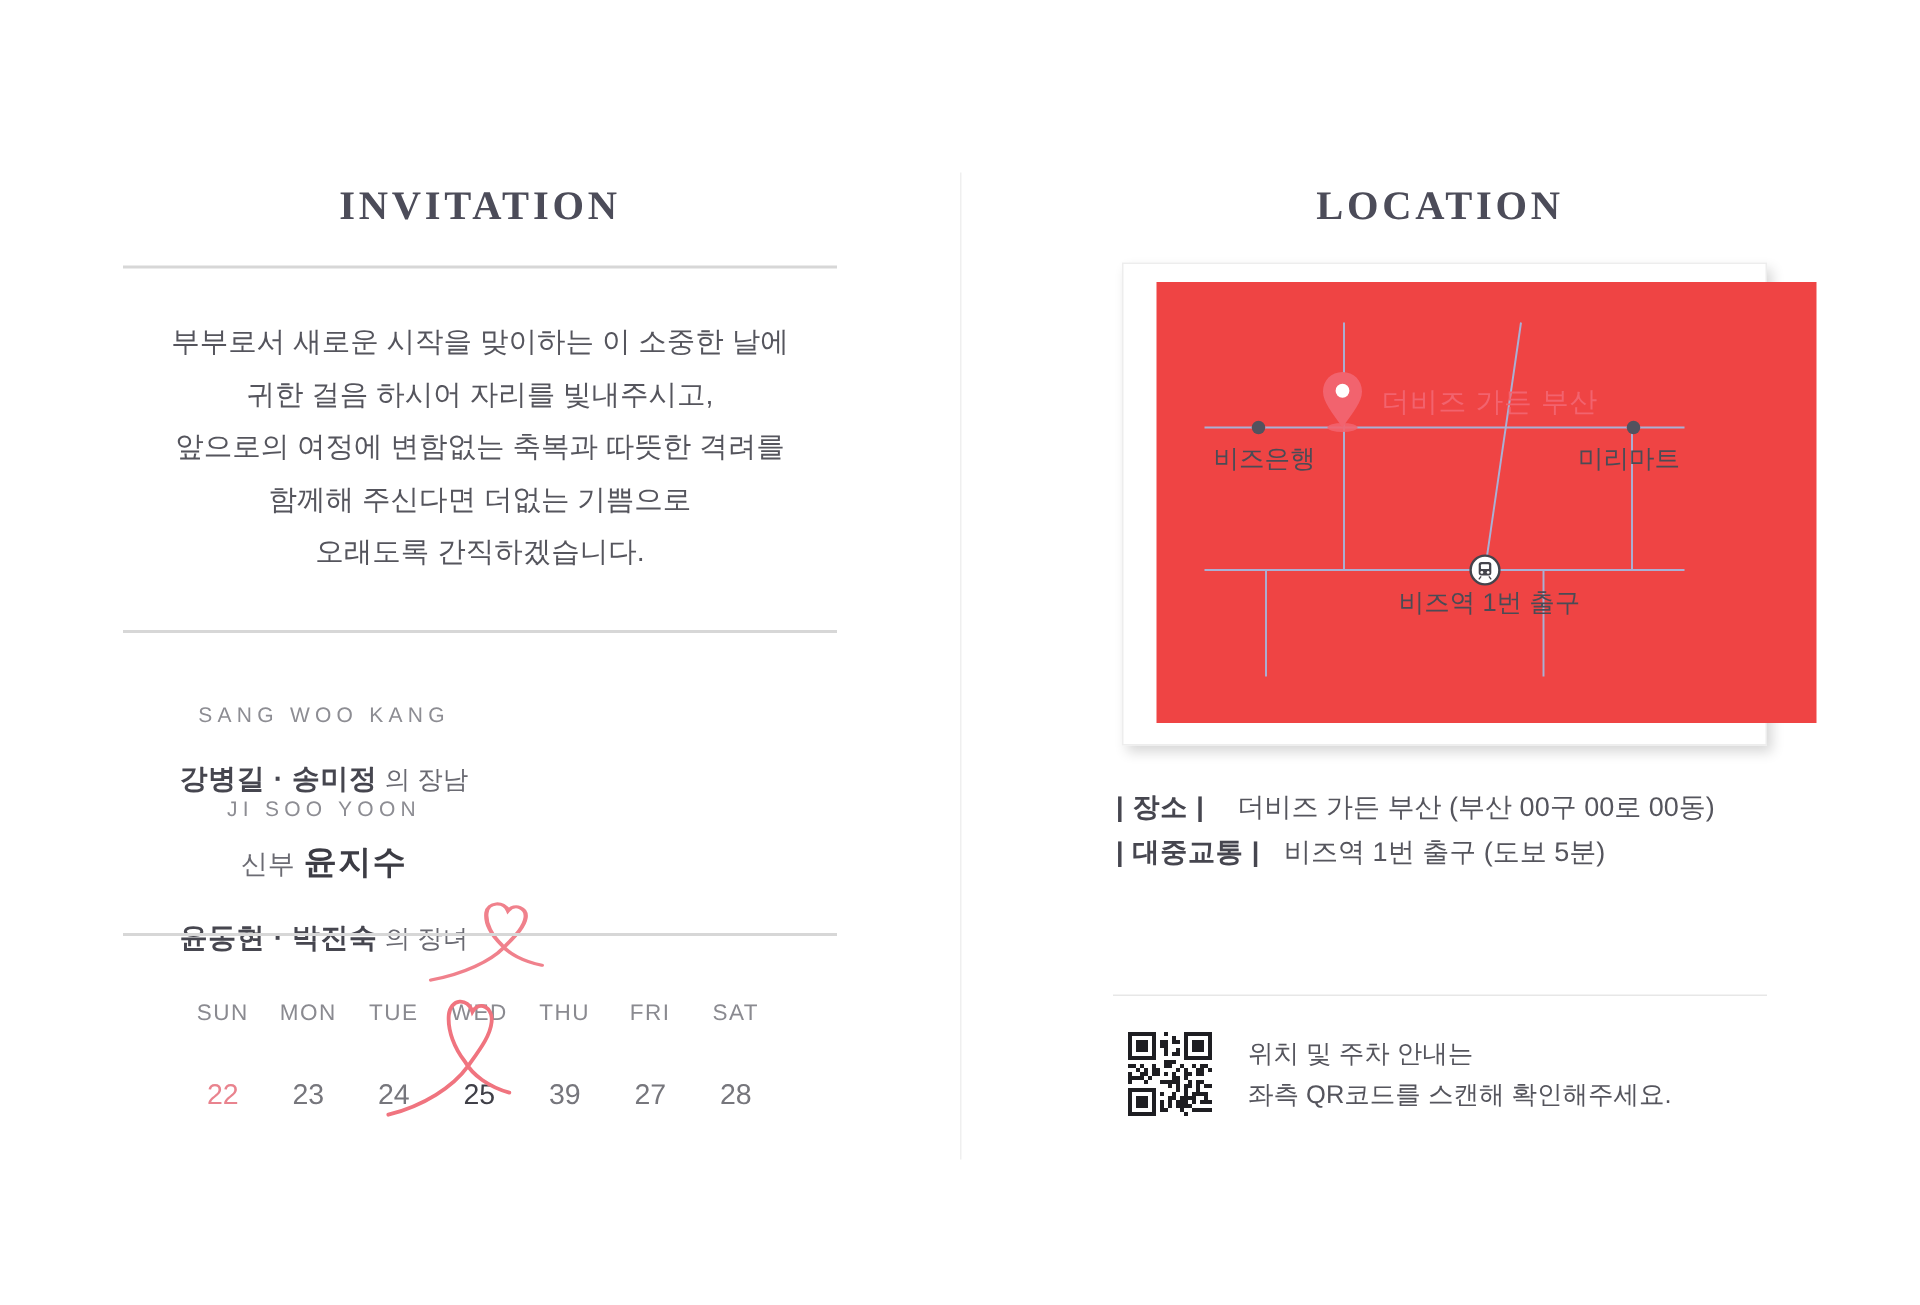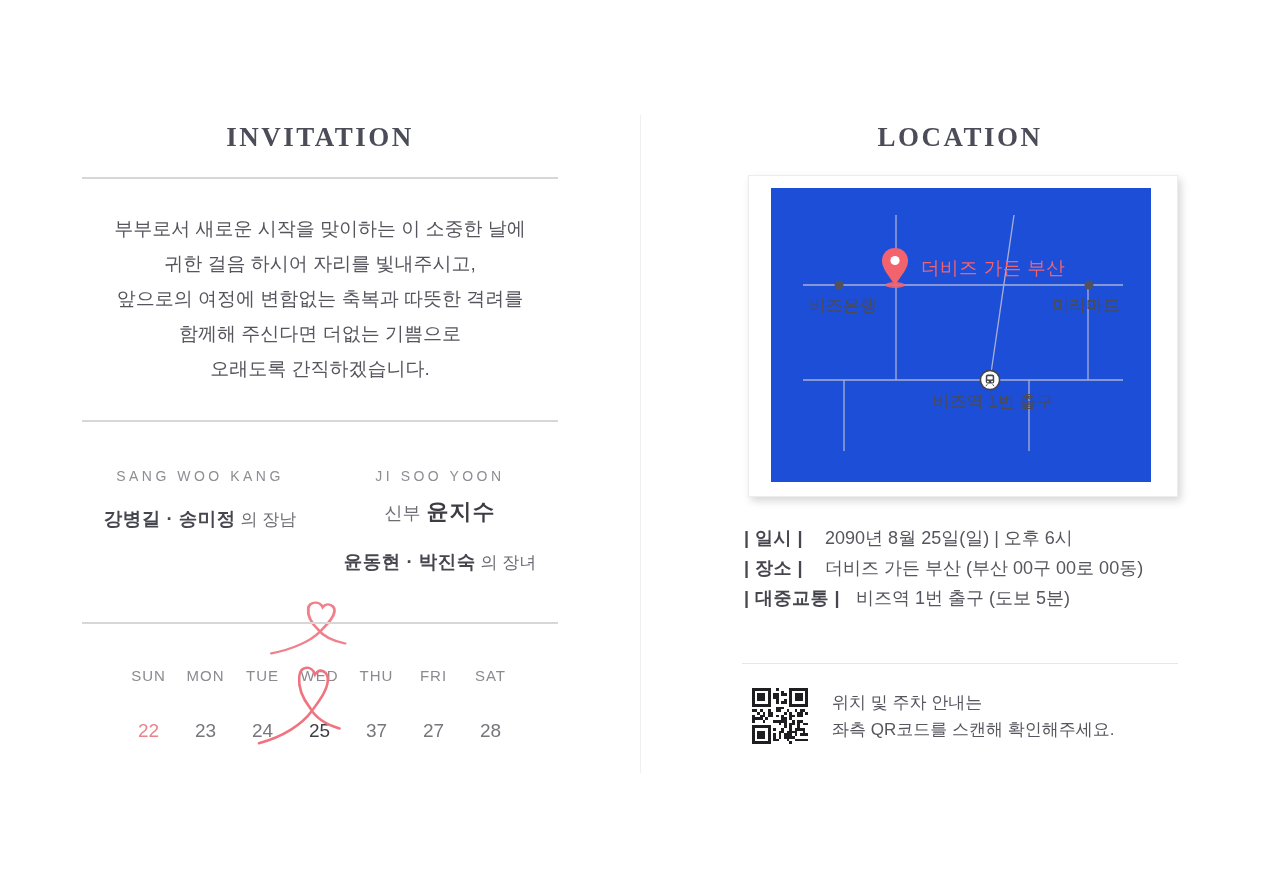--- a/index.html
+++ b/index.html
@@ -19,21 +19,21 @@
     letter-spacing:2.5px; color:#4c4c59;
   }
   .hr { position:absolute; left:2px; width:476px; height:2px; background:#d7d7d7; }
   .hr-light { position:absolute; left:22px; width:436px; height:1px; background:#e7e7e7; }
 
   
   .message {
     position:absolute; left:0; top:101px; width:100%; text-align:center;
     font-size:19px; line-height:35px; color:#55555d; white-space:pre-line;
   }
-  .couple { position:absolute; left:0; top:358px; width:100%; display:flex; }
+  .couple { position:absolute; left:16px; top:358px; width:100%; display:flex;flex-direction:column; }
   .person { width:50%; text-align:center; }
   .person .en { font-size:14px; letter-spacing:3.5px; color:#8d8d93; }
   .person .kr { margin-top:13px; font-size:18px; color:#6b6b73; }
   .person .kr b { font-size:22px; color:#3c3c44; margin-left:6px; letter-spacing:1px; }
   .person .parents { margin-top:22px; font-size:17px; color:#6a6a72; }
   .person .parents b { font-size:18.5px; color:#46464f; letter-spacing:0.5px; }
   .heart-mid { position:absolute; left:186px; top:124px; }
 
   .calendar { position:absolute; left:40px; top:550px; width:400px; }
   .cal-row { display:flex; }
@@ -45,21 +45,21 @@
   .cal-day.selected { color:#3f3f47; }
   .heart-cal { position:absolute; left:133px; top:-8px; pointer-events:none; }
 
   
   .map-card {
     position:absolute; left:28px; top:65px; width:430px; height:322px;
     background:#ffffff; border:1px solid #ededed;
     box-shadow:3px 4px 8px rgba(0,0,0,0.16);
     padding:12px 26px 16px 22px;
   }
-  .map-area { position:relative; width:380px; height:294px; background:#1d4ed8; }
+  .map-area { position:relative; width:440px; height:294px; background:#ef4444; }
   .map-svg text { font-family:"Liberation Sans", sans-serif; font-size:17px; fill:#4b4b55; }
   .map-svg text.venue { fill:#f2636e; font-size:18.5px; letter-spacing:0.5px; }
 
   .details { position:absolute; left:24px; top:413px; width:450px; }
   .detail-row { font-size:18px; line-height:30px; color:#55555d; white-space:nowrap; }
   .detail-row .lbl { font-weight:bold; color:#46464f; letter-spacing:0.5px; }
   .detail-row .val { margin-left:22px; }
 
   .qr-row { position:absolute; left:32px; top:578px; display:flex; align-items:center; }
   .qr-box { width:56px; height:56px; }
@@ -109,21 +109,21 @@
         <div class="cal-cell cal-head">WED</div>
         <div class="cal-cell cal-head">THU</div>
         <div class="cal-cell cal-head">FRI</div>
         <div class="cal-cell cal-head">SAT</div>
       </div>
       <div class="cal-row cal-days">
         <div class="cal-cell cal-day pink">22</div>
         <div class="cal-cell cal-day">23</div>
         <div class="cal-cell cal-day">24</div>
         <div class="cal-cell cal-day selected">25</div>
-        <div class="cal-cell cal-day">37</div>
+        <div class="cal-cell cal-day">39</div>
         <div class="cal-cell cal-day">27</div>
         <div class="cal-cell cal-day">28</div>
       </div>
       <svg class="heart-cal" width="118" height="98" viewBox="0 0 120 100" preserveAspectRatio="none" fill="none" stroke="#f0747f" stroke-width="2.6" stroke-linecap="round">
         <path d="M 6,93 C 30,87 50,74 60,60 C 67,50 75,40 76,30 C 77,20 68,15 63,23 C 60,13 48,14 47,25 C 46,36 51,48 58,57 C 63,66 74,74 88,78"></path>
       </svg>
     </div>
   </div>
 
   <div class="col col-right">
@@ -164,23 +164,20 @@
 
           <text class="venue" x="150" y="86" text-anchor="start">더비즈 가든 부산</text>
           <text x="72" y="123" text-anchor="middle">비즈은행</text>
           <text x="315" y="123" text-anchor="middle">미리마트</text>
           <text x="222" y="219" text-anchor="middle">비즈역 1번 출구</text>
         </svg>
       </div>
     </div>
 
     <div class="details">
-      <div class="detail-row">
-        <span class="lbl">| 일시 |</span><span class="val">2090년 8월 25일(일)  |  오후 6시</span>
-      </div>
       <div class="detail-row">
         <span class="lbl">| 장소 |</span><span class="val">더비즈 가든 부산 (부산 00구 00로 00동)</span>
       </div>
       <div class="detail-row">
         <span class="lbl">| 대중교통 |</span><span class="val" style="margin-left:16px">비즈역 1번 출구 (도보 5분)</span>
       </div>
     </div>
 
     <div class="hr-light" style="top:553px"></div>
 

